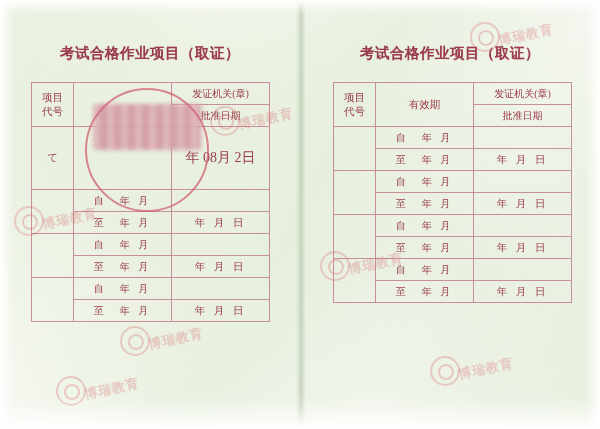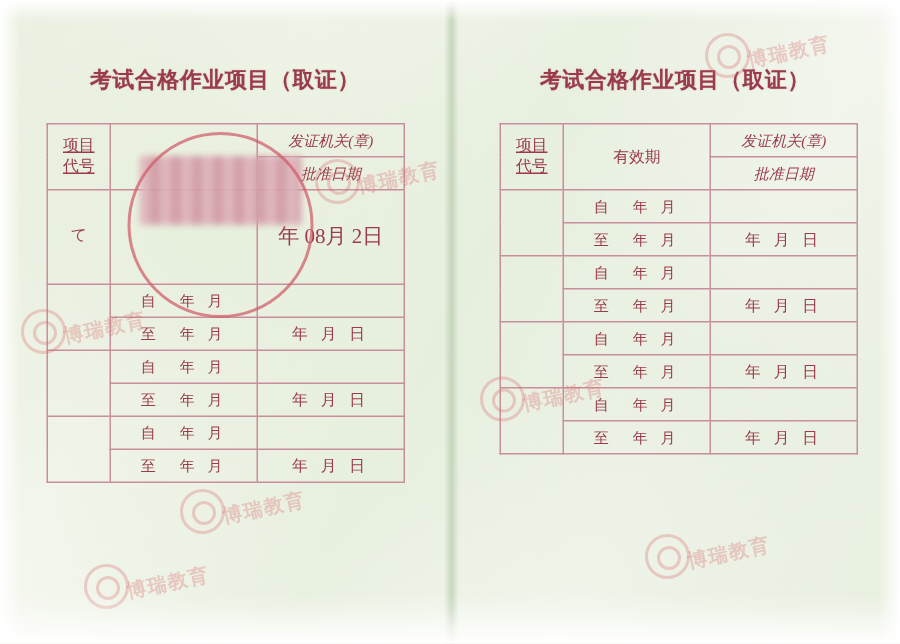--- a/index.html
+++ b/index.html
@@ -109,22 +109,22 @@
     height: 21px;
     color: #9a3a4a;
     white-space: nowrap;
   }
   td.code-cell {
     width: 42px;
     font-size: 10.5px;
     line-height: 1.25;
   }
   td.head-mid  { font-size: 10.5px; }
-  td.sub-cell  { font-size: 10px; font-style: italic; }
-  .two-line { display: block; line-height: 1.25; text-decoration: underline; }
+  td.sub-cell  { font-size: 10px; }
+  .two-line { display: block; line-height: 1.25; }
 
   td.span-data {
     font-size: 10px;
     letter-spacing: 2px;
   }
   .cell-inner {
     display: flex;
     align-items: center;
     justify-content: center;
     gap: 4px;

